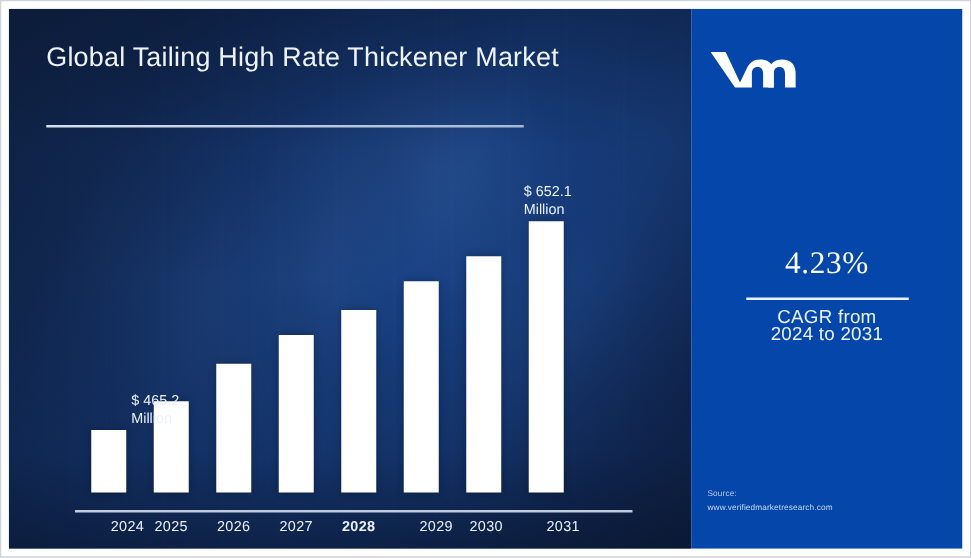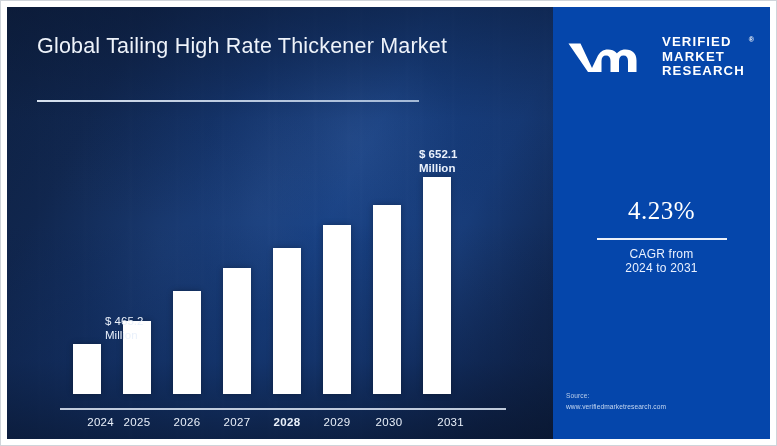--- a/index.html
+++ b/index.html
@@ -206,21 +206,21 @@
     width: 130px;
     height: 1.5px;
     background: rgba(255,255,255,0.92);
   }
   .cagr-caption {
     position: absolute;
     left: 0; top: 240px;
     width: 217px;
     text-align: center;
     color: #eaf1ff;
-    font-size: 12px;
+    font-size: 15px;
     line-height: 14px;
     letter-spacing: 0.2px;
   }
   .source {
     position: absolute;
     left: 13px;
     top: 383px;
     color: #b9cdea;
     font-size: 6.6px;
     line-height: 11px;
@@ -248,35 +248,35 @@
           <div class="bar" style="left: 66px; height: 50px;"></div>
           <div class="bar" style="left: 116px; height: 73px;"></div>
           <div class="bar" style="left: 166px; height: 103px;"></div>
           <div class="bar" style="left: 216px; height: 126px;"></div>
           <div class="bar" style="left: 266px; height: 146px;"></div>
           <div class="bar" style="left: 316px; height: 169px;"></div>
           <div class="bar" style="left: 366px; height: 189px;"></div>
           <div class="bar" style="left: 416px; height: 217px;"></div>
         </div>
       <div id="years-layer">
-          <div class="year" style="left: 53px; text-align: right;">2024</div>
+          <div class="year" style="left: 68px;">2024</div>
           <div class="year" style="left: 103px;">2025</div>
           <div class="year" style="left: 153px;">2026</div>
           <div class="year" style="left: 203px;">2027</div>
           <div class="year" style="left: 253px; font-weight: bold;">2028</div>
-          <div class="year" style="left: 303px;">2029</div>
+          <div class="year" style="left: 315px;">2029</div>
           <div class="year" style="left: 355px;">2030</div>
           <div class="year" style="left: 403px; text-align: right;">2031</div>
         </div>
       <div id="labels-layer">
           <div class="bar-label" style="left: 62px; top: 307px; margin-left: 36px;">
             <div>$ 465.2</div>
             <div>Million</div>
           </div>
-          <div class="bar-label" style="left: 412px; top: 140px; font-weight: bold;">
+          <div class="bar-label" style="left: 412px; top: 140px;">
             <div>$ 652.1</div>
             <div>Million</div>
           </div>
         </div>
     </div>
   </div>
 
   <div class="right-panel">
 
     <div class="logo-wrap">
@@ -291,26 +291,20 @@
         <path d="M1.5 6.5 L13.5 6.5 L25 31 L30 20.5
                  C32.5 15 36 12.5 41 12.5 C48 12.5 52 16.5 52 23.5 L52 35
                  L43.5 35 L43.5 24 C43.5 20.5 42 18.5 39 18.5
                  C36 18.5 34.5 20.5 34.5 24 L34.5 35 L26 35 L26 35
                  L21 35 L1.5 6.5 Z" fill="#ffffff"></path>
         <path d="M52 35 L52 24 C52 20.5 53.5 18.5 56.5 18.5
                  C59.5 18.5 61 20.5 61 24 L61 35 L69.5 35 L69.5 23.5
                  C69.5 16.5 65.5 12.5 58.5 12.5
                  C53.5 12.5 50 15 47.5 20 L47.5 35 Z" fill="#ffffff"></path>
       </svg>
-      <div class="logo-text">
-        <div>VERIFIED</div>
-        <div>MARKET</div>
-        <div>RESEARCH</div>
-        <span class="reg">®</span>
-      </div>
     </div>
 
     <div class="cagr-value">4.23%</div>
     <div class="cagr-rule"></div>
     <div class="cagr-caption">
       <div>CAGR from</div>
       <div>2024 to 2031</div>
     </div>
 
     <div class="source">

